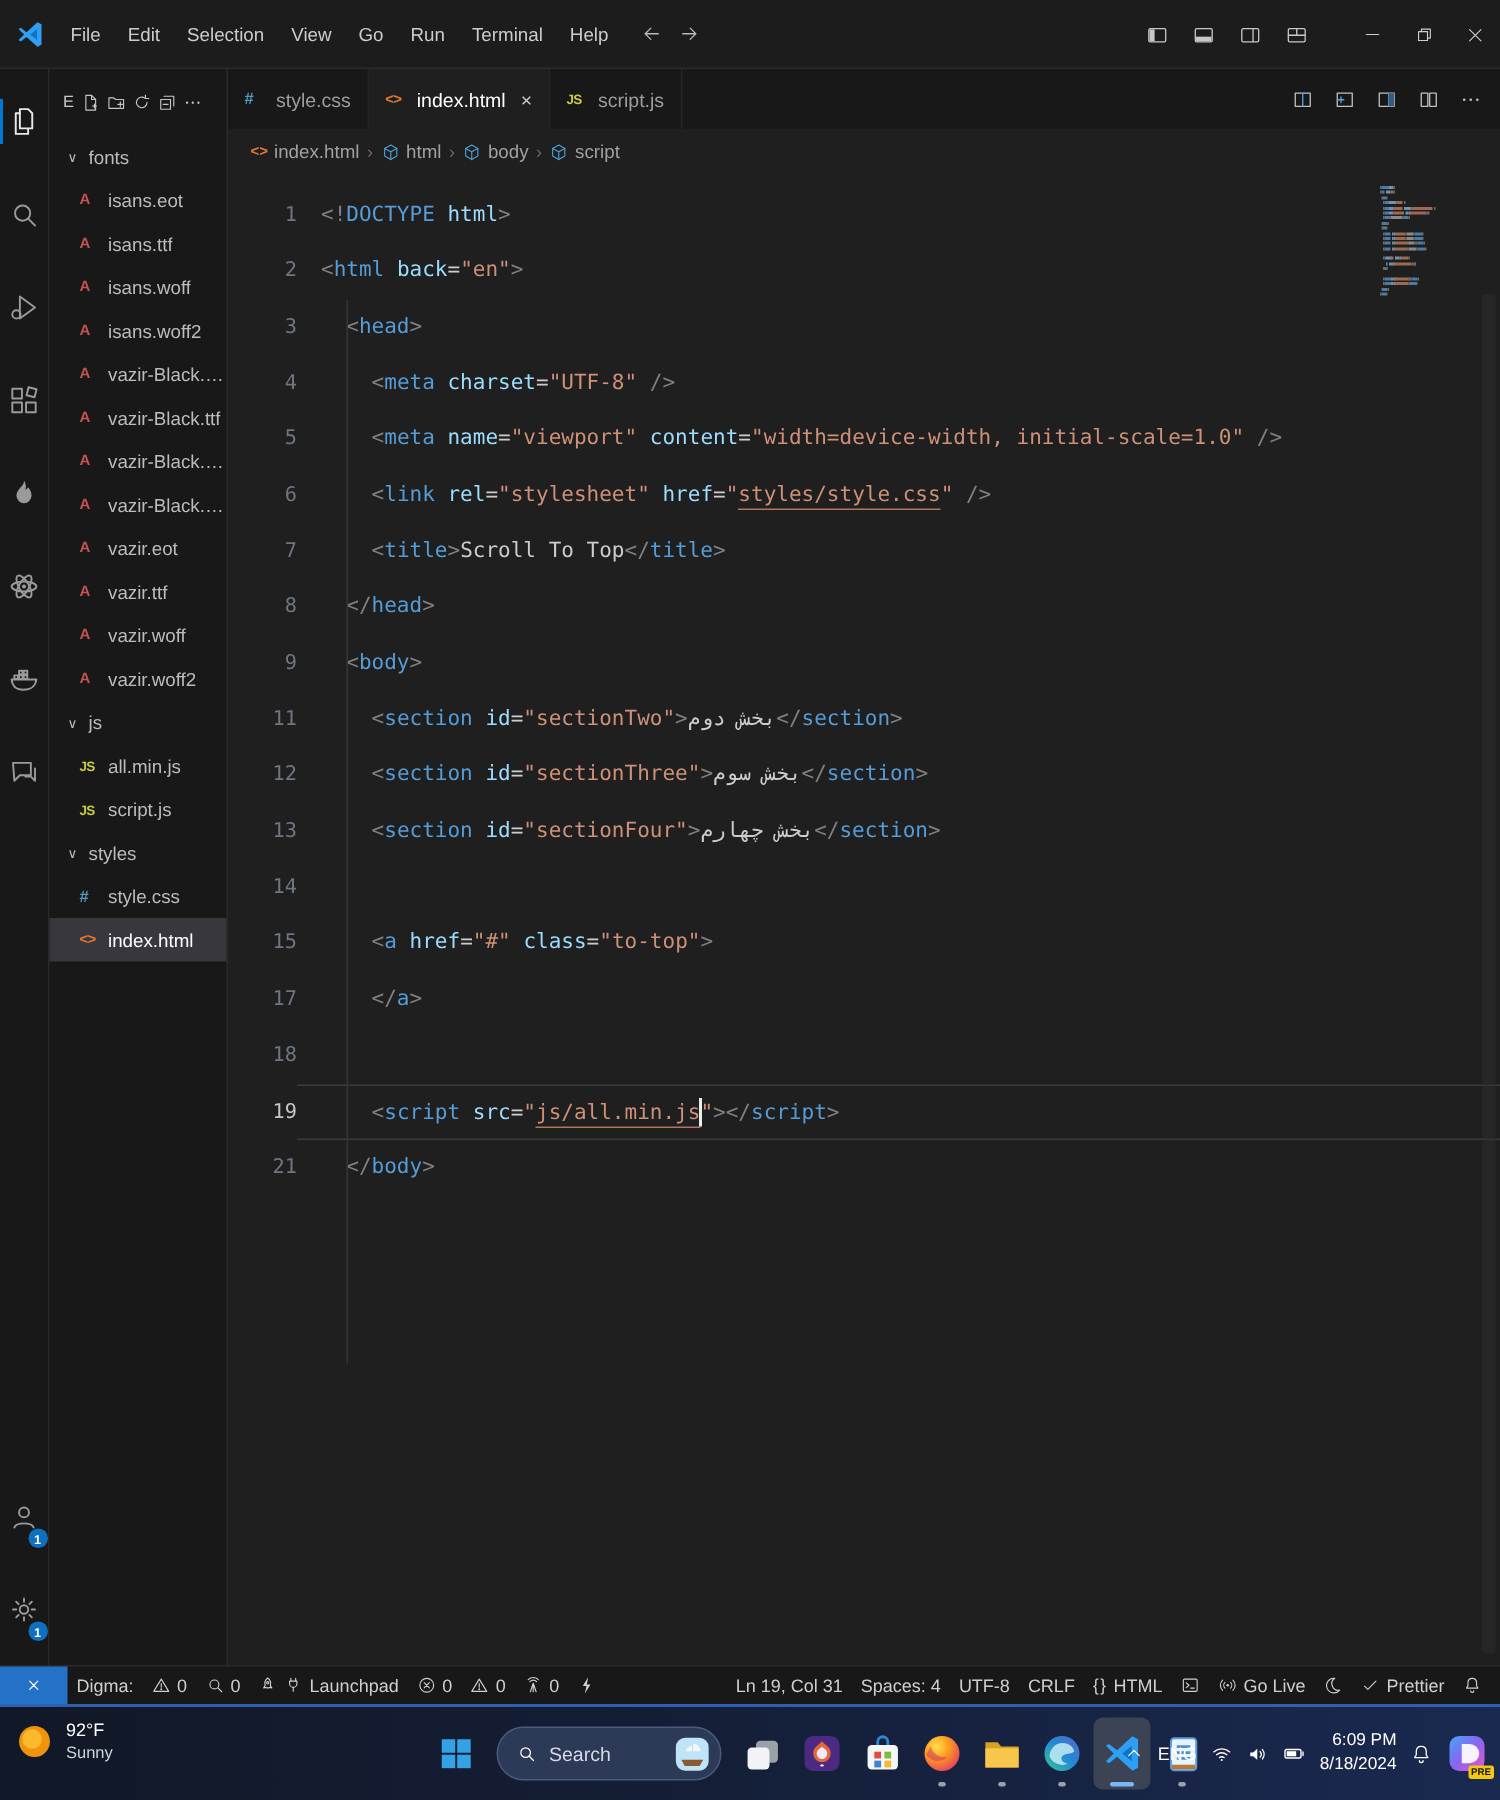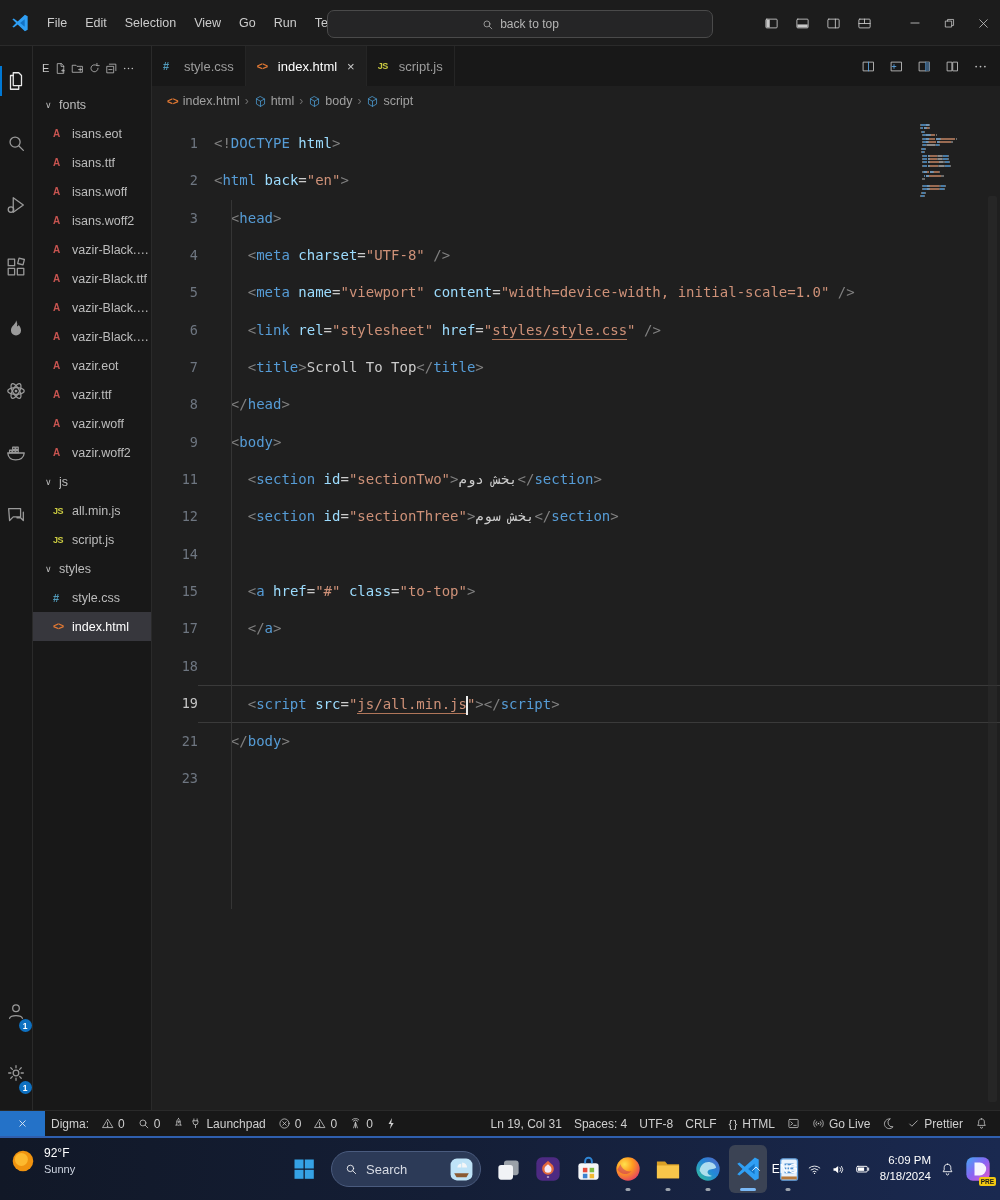--- a/index.html
+++ b/index.html
@@ -115,29 +115,20 @@
         <svg width="15" height="15" viewBox="0 0 24 24" fill="none" stroke="currentColor" stroke-width="1.4" stroke-linecap="round" stroke-linejoin="round">
           <path d="M19 12H5M11 6l-6 6 6 6"></path>
         </svg>
       </span>
     <span>
         <svg width="15" height="15" viewBox="0 0 24 24" fill="none" stroke="currentColor" stroke-width="1.4" stroke-linecap="round" stroke-linejoin="round">
           <path d="M5 12h14M13 6l6 6-6 6"></path>
         </svg>
       </span>
   </div>
-  <div class="cmd-center">
-    <span>
-        <svg width="13" height="13" viewBox="0 0 24 24" fill="none" stroke="currentColor" stroke-width="1.4" stroke-linecap="round" stroke-linejoin="round">
-          <circle cx="11" cy="11" r="5.5"></circle>
-          <path d="M15.2 15.2L20 20"></path>
-        </svg>
-      </span>
-    <span>back to top</span>
-  </div>
   <div class="win-controls">
     <div class="wc-group">
       <span>
           <svg width="15" height="15" viewBox="0 0 24 24" fill="none" stroke="currentColor" stroke-width="1.4" stroke-linecap="round" stroke-linejoin="round">
             <rect x="3" y="5" width="18" height="14" rx="1.5"></rect>
             <rect x="3.8" y="5.8" width="5.4" height="12.4" fill="currentColor" stroke="none"></rect>
           </svg>
         </span>
       <span>
           <svg width="15" height="15" viewBox="0 0 24 24" fill="none" stroke="currentColor" stroke-width="1.4" stroke-linecap="round" stroke-linejoin="round">
@@ -522,20 +513,24 @@
           </div>
           <div class="code-line">
             <span class="ln">11</span>
             <div class="lc"><span class="tx">    </span><span class="pb">&lt;</span><span class="tg">section</span><span class="tx"> </span><span class="at">id</span><span class="tx">=</span><span class="st">"sectionTwo"</span><span class="pb">&gt;</span><span class="tx">بخش دوم</span><span class="pb">&lt;/</span><span class="tg">section</span><span class="pb">&gt;</span></div>
           </div>
           <div class="code-line">
             <span class="ln">12</span>
             <div class="lc"><span class="tx">    </span><span class="pb">&lt;</span><span class="tg">section</span><span class="tx"> </span><span class="at">id</span><span class="tx">=</span><span class="st">"sectionThree"</span><span class="pb">&gt;</span><span class="tx">بخش سوم</span><span class="pb">&lt;/</span><span class="tg">section</span><span class="pb">&gt;</span></div>
           </div>
           <div class="code-line">
+            <span class="ln">13</span>
+            <div class="lc"><span class="tx">    </span><span class="pb">&lt;</span><span class="tg">section</span><span class="tx"> </span><span class="at">id</span><span class="tx">=</span><span class="st">"sectionFour"</span><span class="pb">&gt;</span><span class="tx">بخش چهارم</span><span class="pb">&lt;/</span><span class="tg">section</span><span class="pb">&gt;</span></div>
+          </div>
+          <div class="code-line">
             <span class="ln">14</span>
             <div class="lc"></div>
           </div>
           <div class="code-line">
             <span class="ln">15</span>
             <div class="lc"><span class="tx">    </span><span class="pb">&lt;</span><span class="tg">a</span><span class="tx"> </span><span class="at">href</span><span class="tx">=</span><span class="st">"#"</span><span class="tx"> </span><span class="at">class</span><span class="tx">=</span><span class="st">"to-top"</span><span class="pb">&gt;</span></div>
           </div>
           <div class="code-line">
             <span class="ln">17</span>
             <div class="lc"><span class="tx">    </span><span class="pb">&lt;/</span><span class="tg">a</span><span class="pb">&gt;</span></div>
@@ -544,24 +539,20 @@
             <span class="ln">18</span>
             <div class="lc"></div>
           </div>
           <div class="code-line current">
             <span class="ln">19</span>
             <div class="lc"><span class="tx">    </span><span class="pb">&lt;</span><span class="tg">script</span><span class="tx"> </span><span class="at">src</span><span class="tx">=</span><span class="st">"</span><span class="stu">js/all.min.js</span><span class="cur"></span><span class="st">"</span><span class="pb">&gt;</span><span class="pb">&lt;/</span><span class="tg">script</span><span class="pb">&gt;</span></div>
           </div>
           <div class="code-line">
             <span class="ln">21</span>
             <div class="lc"><span class="tx">  </span><span class="pb">&lt;/</span><span class="tg">body</span><span class="pb">&gt;</span></div>
-          </div>
-          <div class="code-line">
-            <span class="ln">23</span>
-            <div class="lc"></div>
           </div>
         </div>
       <div class="minimap">
           <div class="mm-line">
             <span class="mm-seg" style="width: 1.24px; background: rgb(107, 107, 107);"></span>
             <span class="mm-seg" style="width: 4.34px; background: rgb(74, 124, 166);"></span>
             <span class="mm-seg" style="width: 0.62px; background: transparent;"></span>
             <span class="mm-seg" style="width: 2.48px; background: rgb(111, 147, 179);"></span>
             <span class="mm-seg" style="width: 0.62px; background: rgb(107, 107, 107);"></span>
           </div>

